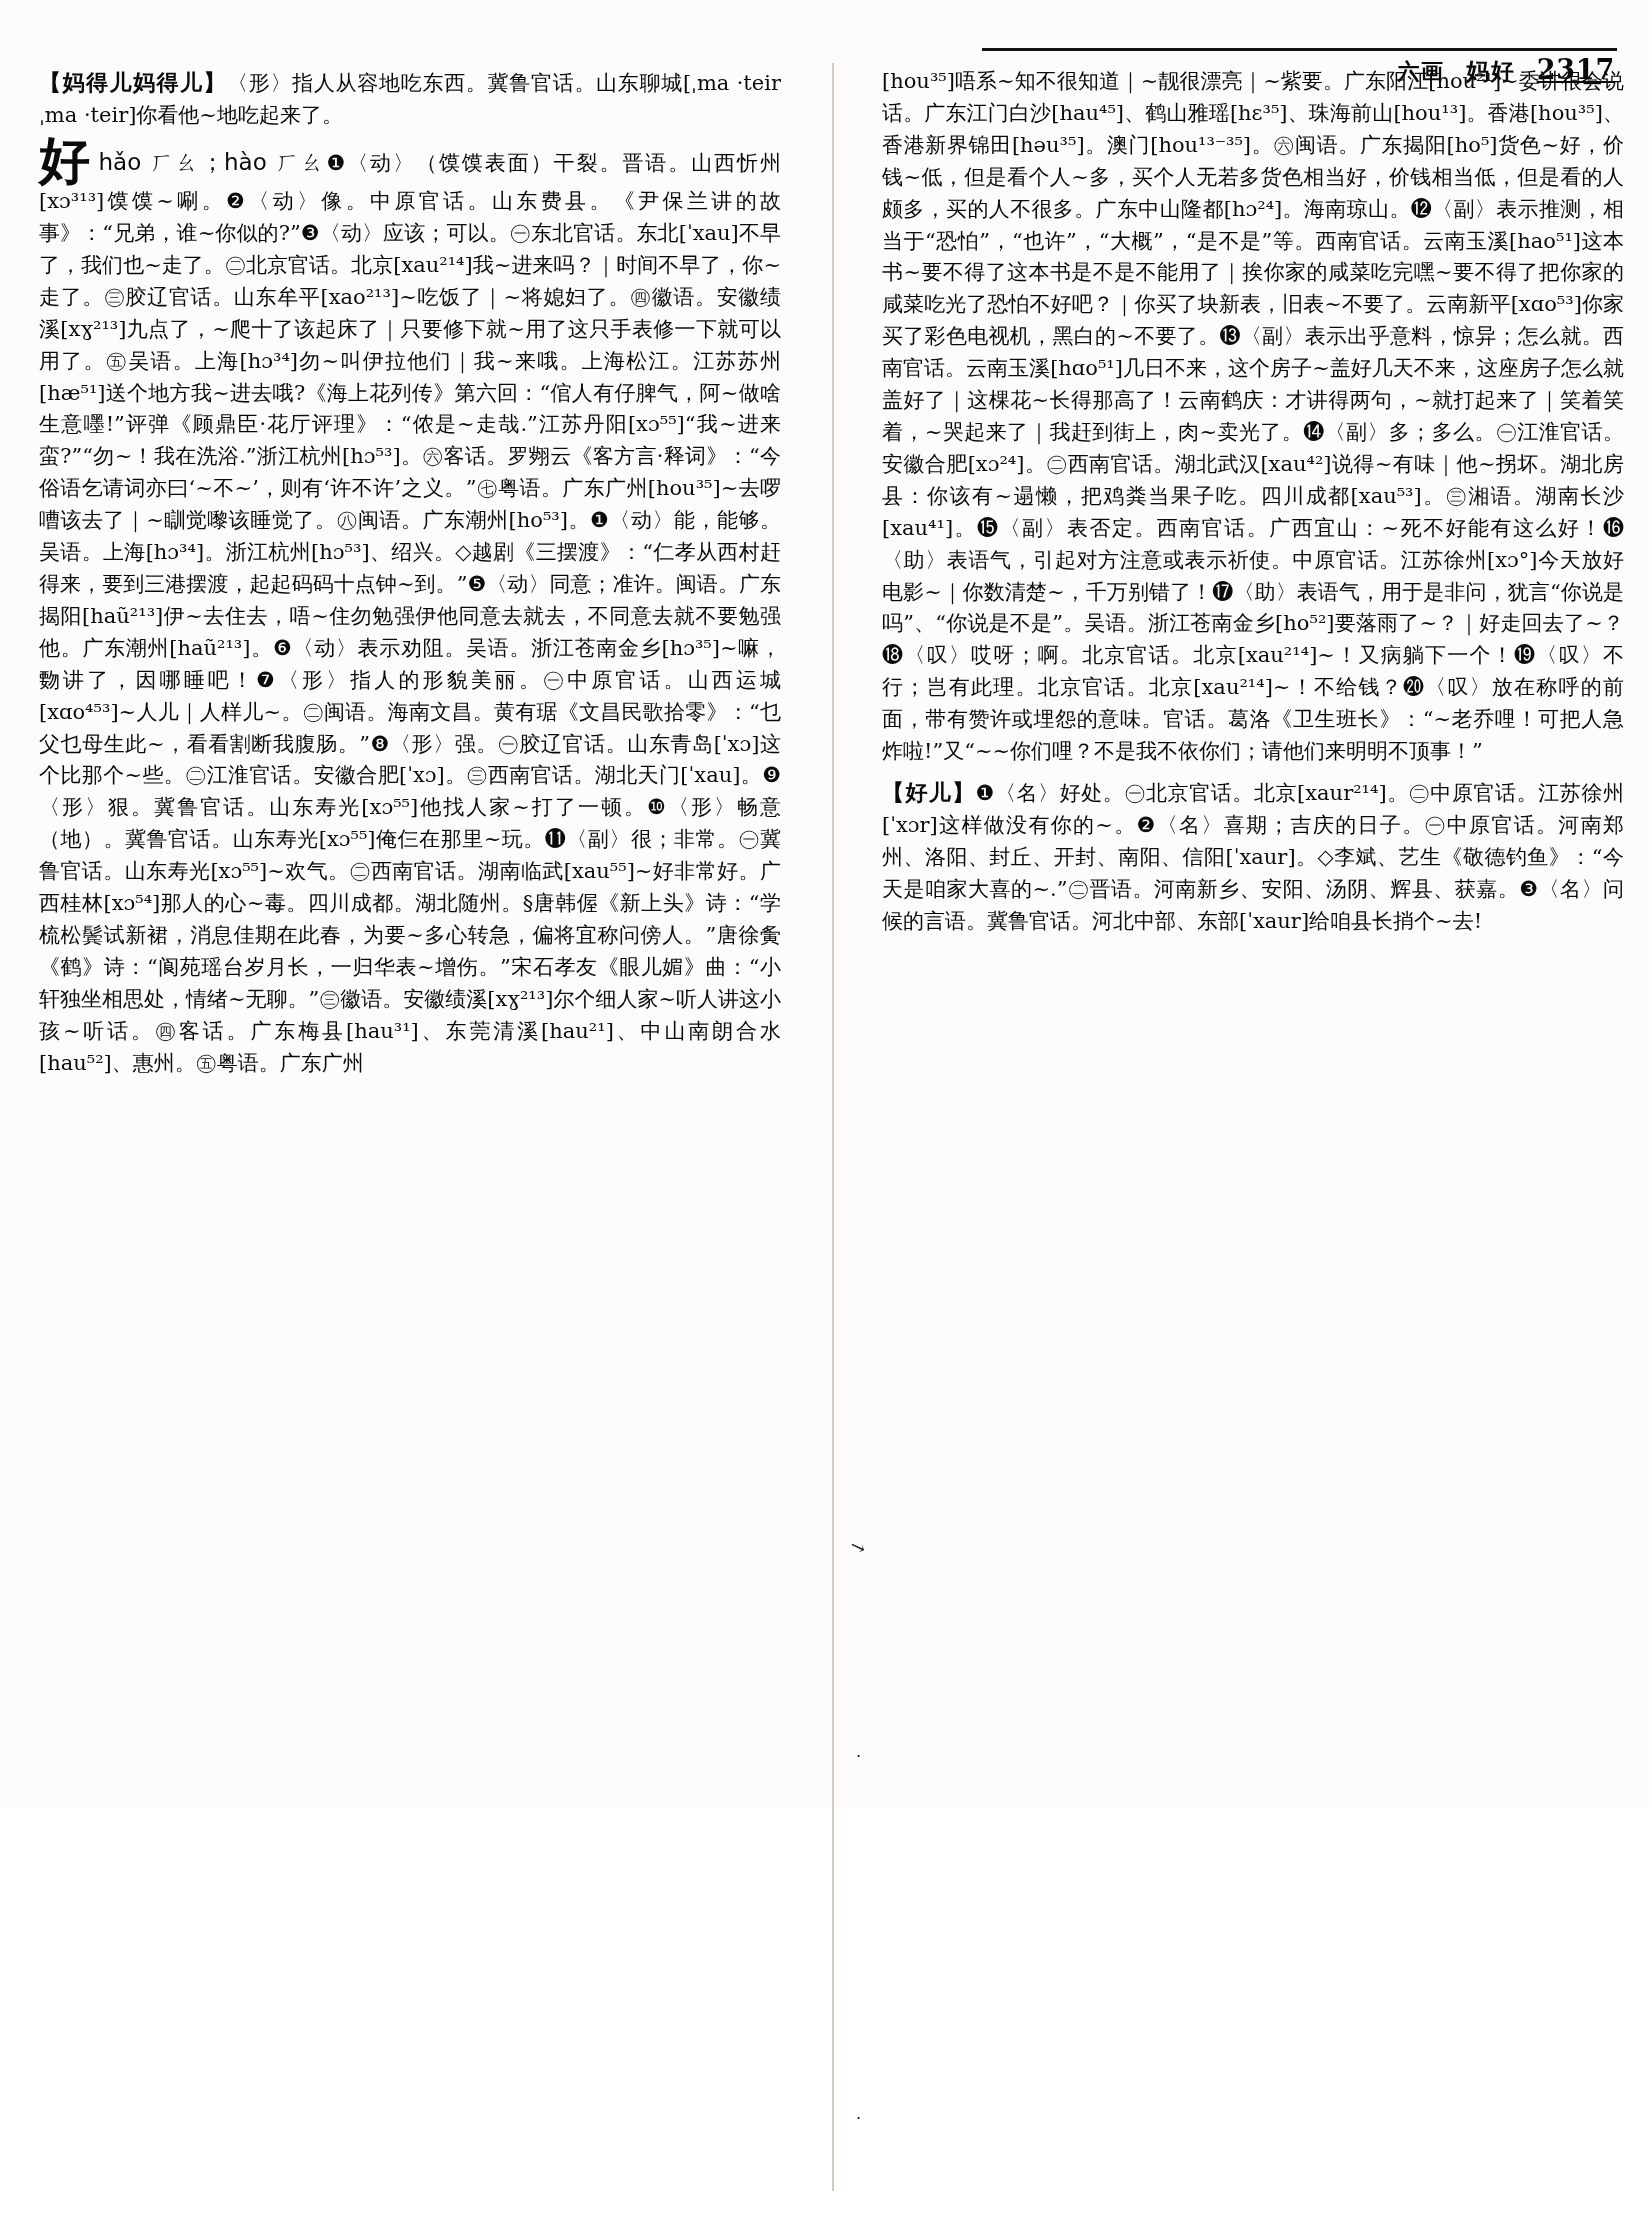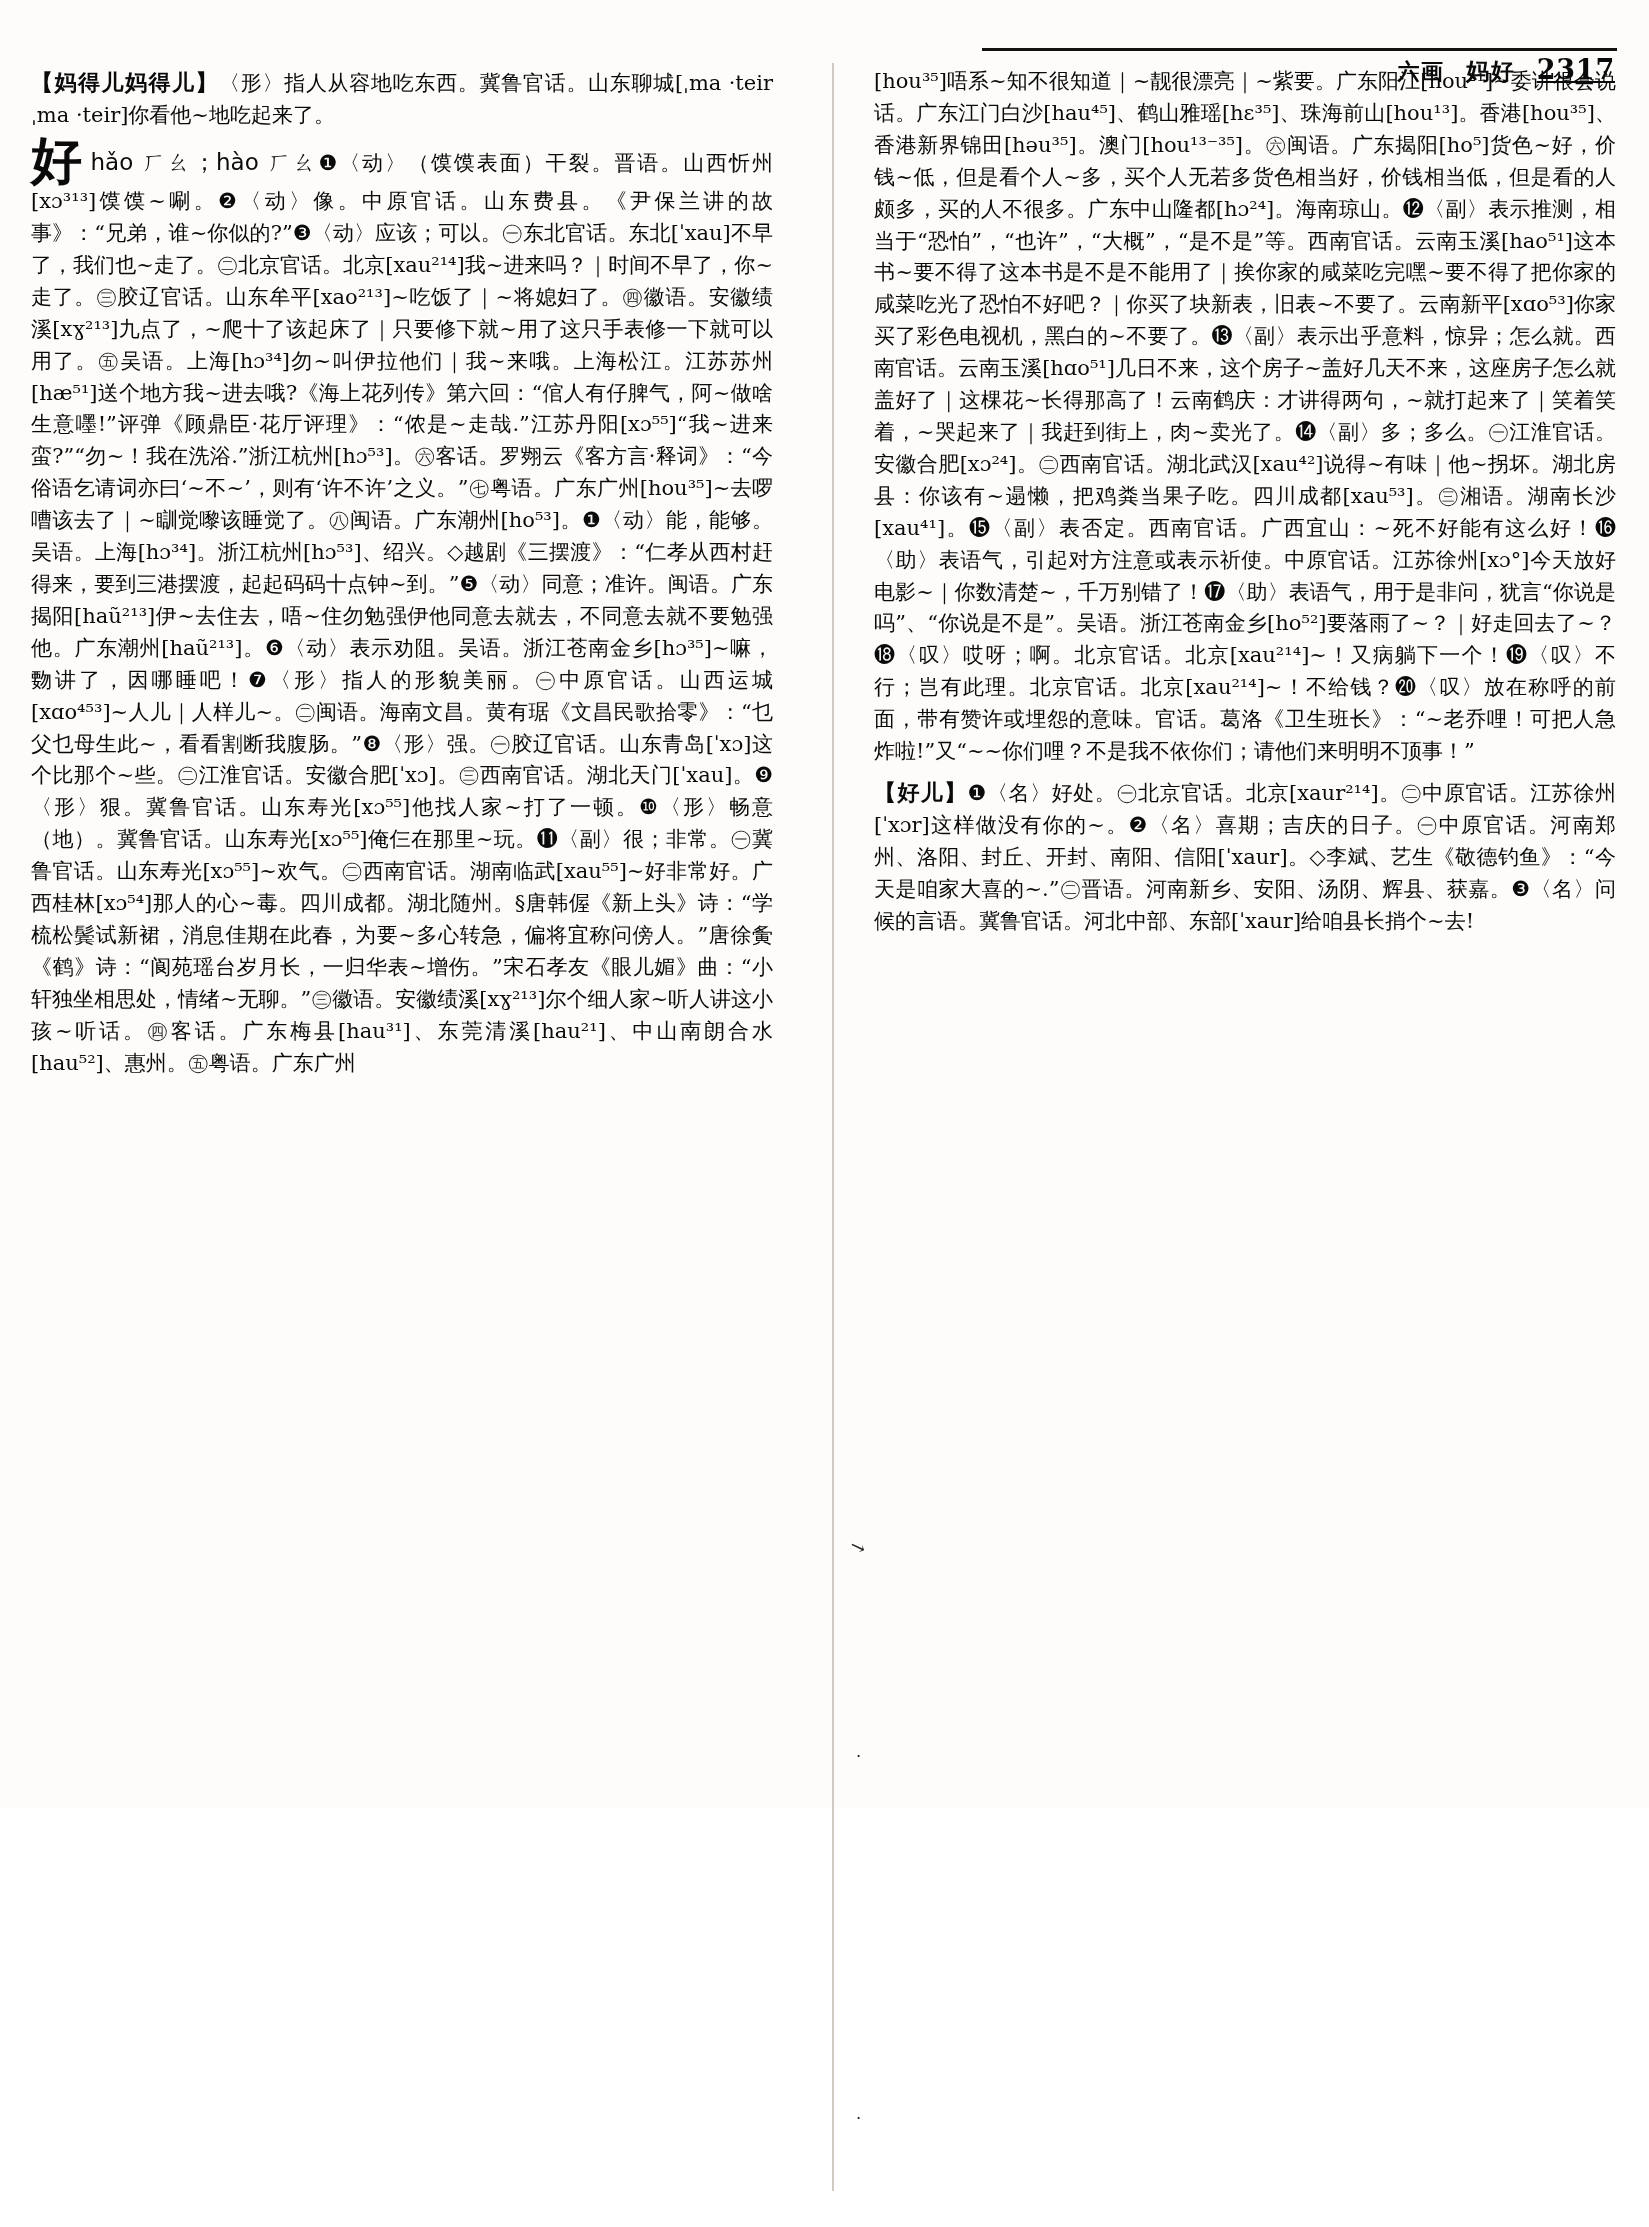--- a/index.html
+++ b/index.html
@@ -60,20 +60,21 @@
   }
   
   .col {
     position: absolute;
     top: 66px;
     width: 742px;
     font-size: 21px;
     line-height: 1.52;
     text-align: justify;
     text-justify: inter-character;
+    margin-left: 8px;
   }
   .col-left { left: 31px; }
   .col-right { left: 874px; }
   .divider {
     position: absolute;
     left: 832px;
     top: 63px;
     width: 1.6px;
     height: 2128px;
     background: #cfcbc4;

